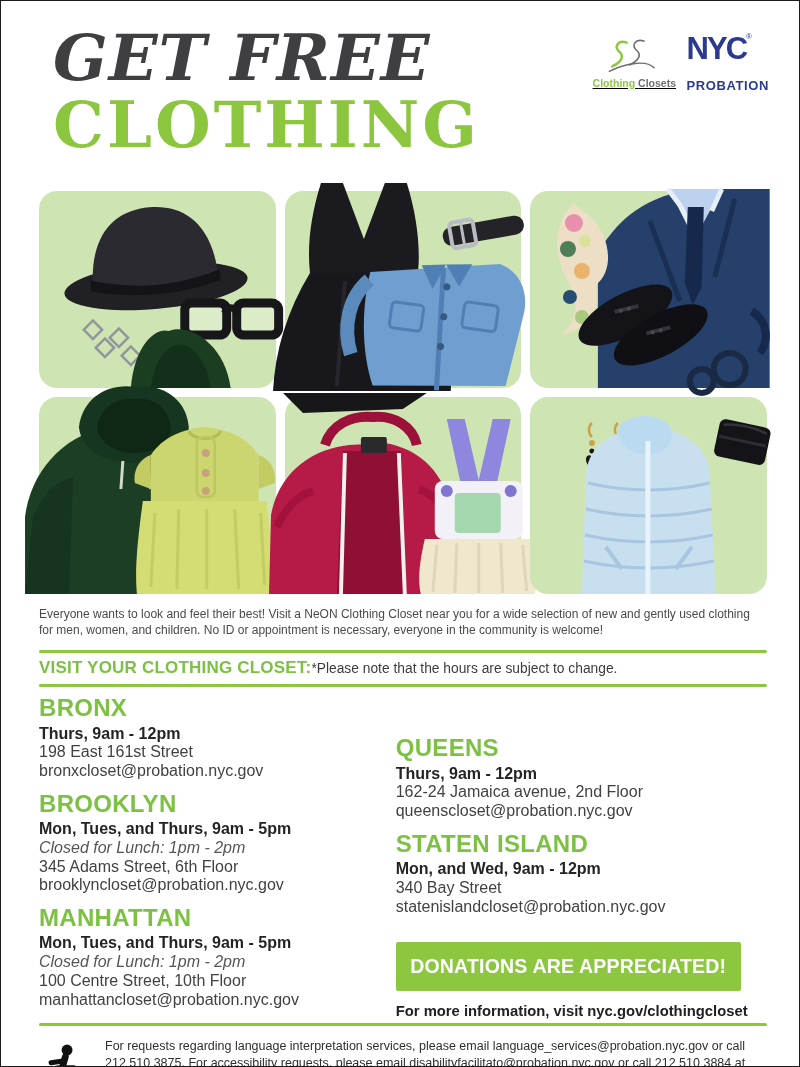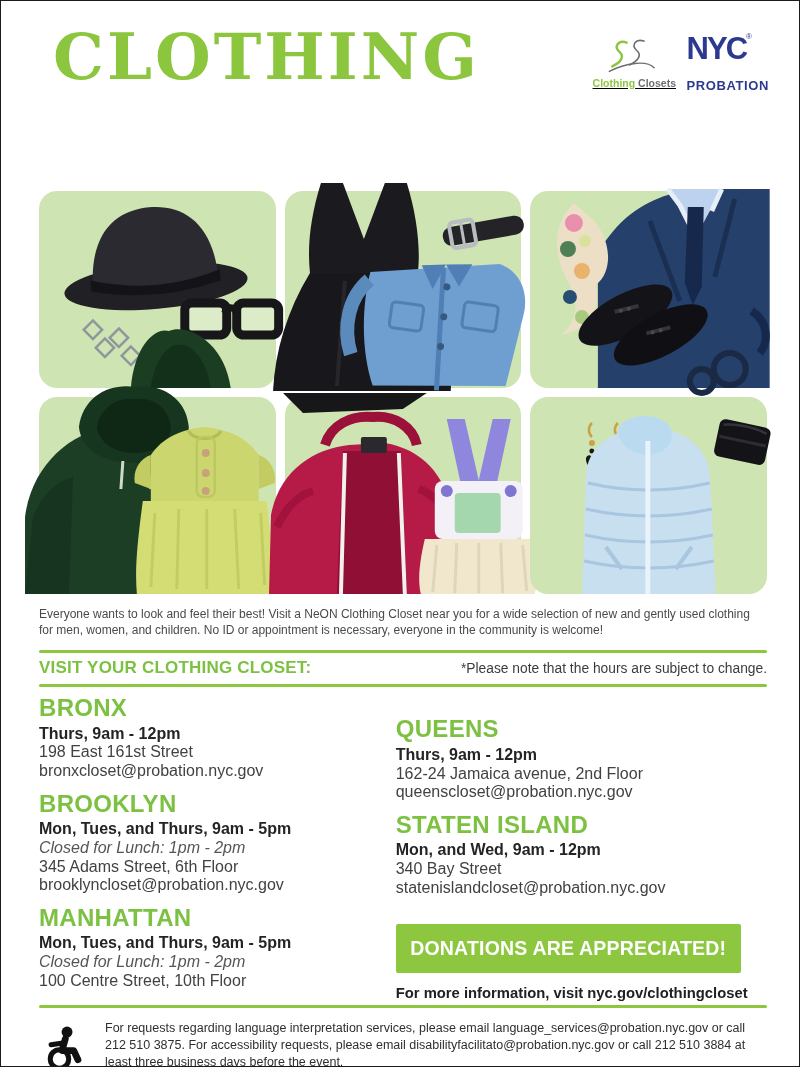--- a/index.html
+++ b/index.html
@@ -40,21 +40,21 @@
     height:197px; border-radius:18px; background:#cee5b3; position:relative;
   }
   .tile svg { position:absolute; left:0; top:0; width:100%; height:100%; overflow:visible; }
   
   .intro { margin:13px 34px 0 38px; font-size:12px; line-height:1.3; color:#4a4a4c; }
   
   .rule { height:3px; background:#8dc63f; margin:0 32px 0 38px; border-radius:2px; }
   .rule-top { margin-top:12px; }
   
   .visit-row {
-    margin:0 32px 0 38px; display:flex; justify-content:space-between; align-items:center;
+    margin:0 32px 0 38px; display:flex; align-items:center;
     padding:5px 0 6px;
   }
   .visit-title { color:#7cc142; font-weight:bold; font-size:17px; letter-spacing:0.2px; }
   .visit-note { font-size:13.8px; color:#3c3c3e; }
   
   .locations { margin:8px 32px 0 38px; display:flex;align-items:flex-end; }
   .col-left { width:49%; }
   .col-right { width:51%; }
   .loc { margin-bottom:10px; }
   .loc-name { font-size:24px; line-height:1.1; font-weight:bold; color:#7cc142; letter-spacing:0.3px; margin-bottom:3px; }
@@ -72,20 +72,21 @@
   
   .footer-rule { margin-top:4px; }
   .footer { margin:12px 40px 0 40px; display:flex; gap:22px; align-items:flex-start; }
   .access-icon { flex:0 0 auto; margin-top:4px; }
   .footer-text { font-size:12.5px; line-height:1.36; color:#2f2f31; max-width:645px; }
 </style>
 </head>
 <body>
 
 <div class="header">
+  <div class="title-line1">GET FREE</div>
   <div class="title-line2">CLOTHING</div>
   <div class="logos">
     <div class="cc-logo">
       <span>
         <svg width="52" height="40" viewBox="0 0 72 52">
           <path d="M30,6 C18,2 12,12 20,19 C27,25 23,33 10,39" fill="none" stroke="#8dc63f" stroke-width="3.4" stroke-linecap="round"></path>
           <path d="M54,4 C42,0 36,10 44,17 C51,23 47,31 34,37" fill="none" stroke="#6d6e71" stroke-width="2.2" stroke-linecap="round"></path>
           <path d="M6,46 C28,34 58,30 68,41" fill="none" stroke="#6d6e71" stroke-width="2" stroke-linecap="round"></path>
         </svg>
       </span>
@@ -289,20 +290,21 @@
       <div class="loc-line loc-lunch">Closed for Lunch: 1pm - 2pm</div>
       <div class="loc-line">345 Adams Street, 6th Floor</div>
       <div class="loc-line">brooklyncloset@probation.nyc.gov</div>
     </div>
 
     <div class="loc">
       <div class="loc-name">MANHATTAN</div>
       <div class="loc-line loc-hours">Mon, Tues, and Thurs,  9am - 5pm</div>
       <div class="loc-line loc-lunch">Closed for Lunch: 1pm - 2pm</div>
       <div class="loc-line">100 Centre Street, 10th Floor</div>
+      <div class="loc-line">manhattancloset@probation.nyc.gov</div>
     </div>
 
   </div>
   <div class="col-right">
 
     <div class="loc">
       <div class="loc-name">QUEENS</div>
       <div class="loc-line loc-hours">Thurs, 9am - 12pm</div>
 
       <div class="loc-line">162-24 Jamaica avenue, 2nd Floor</div>

